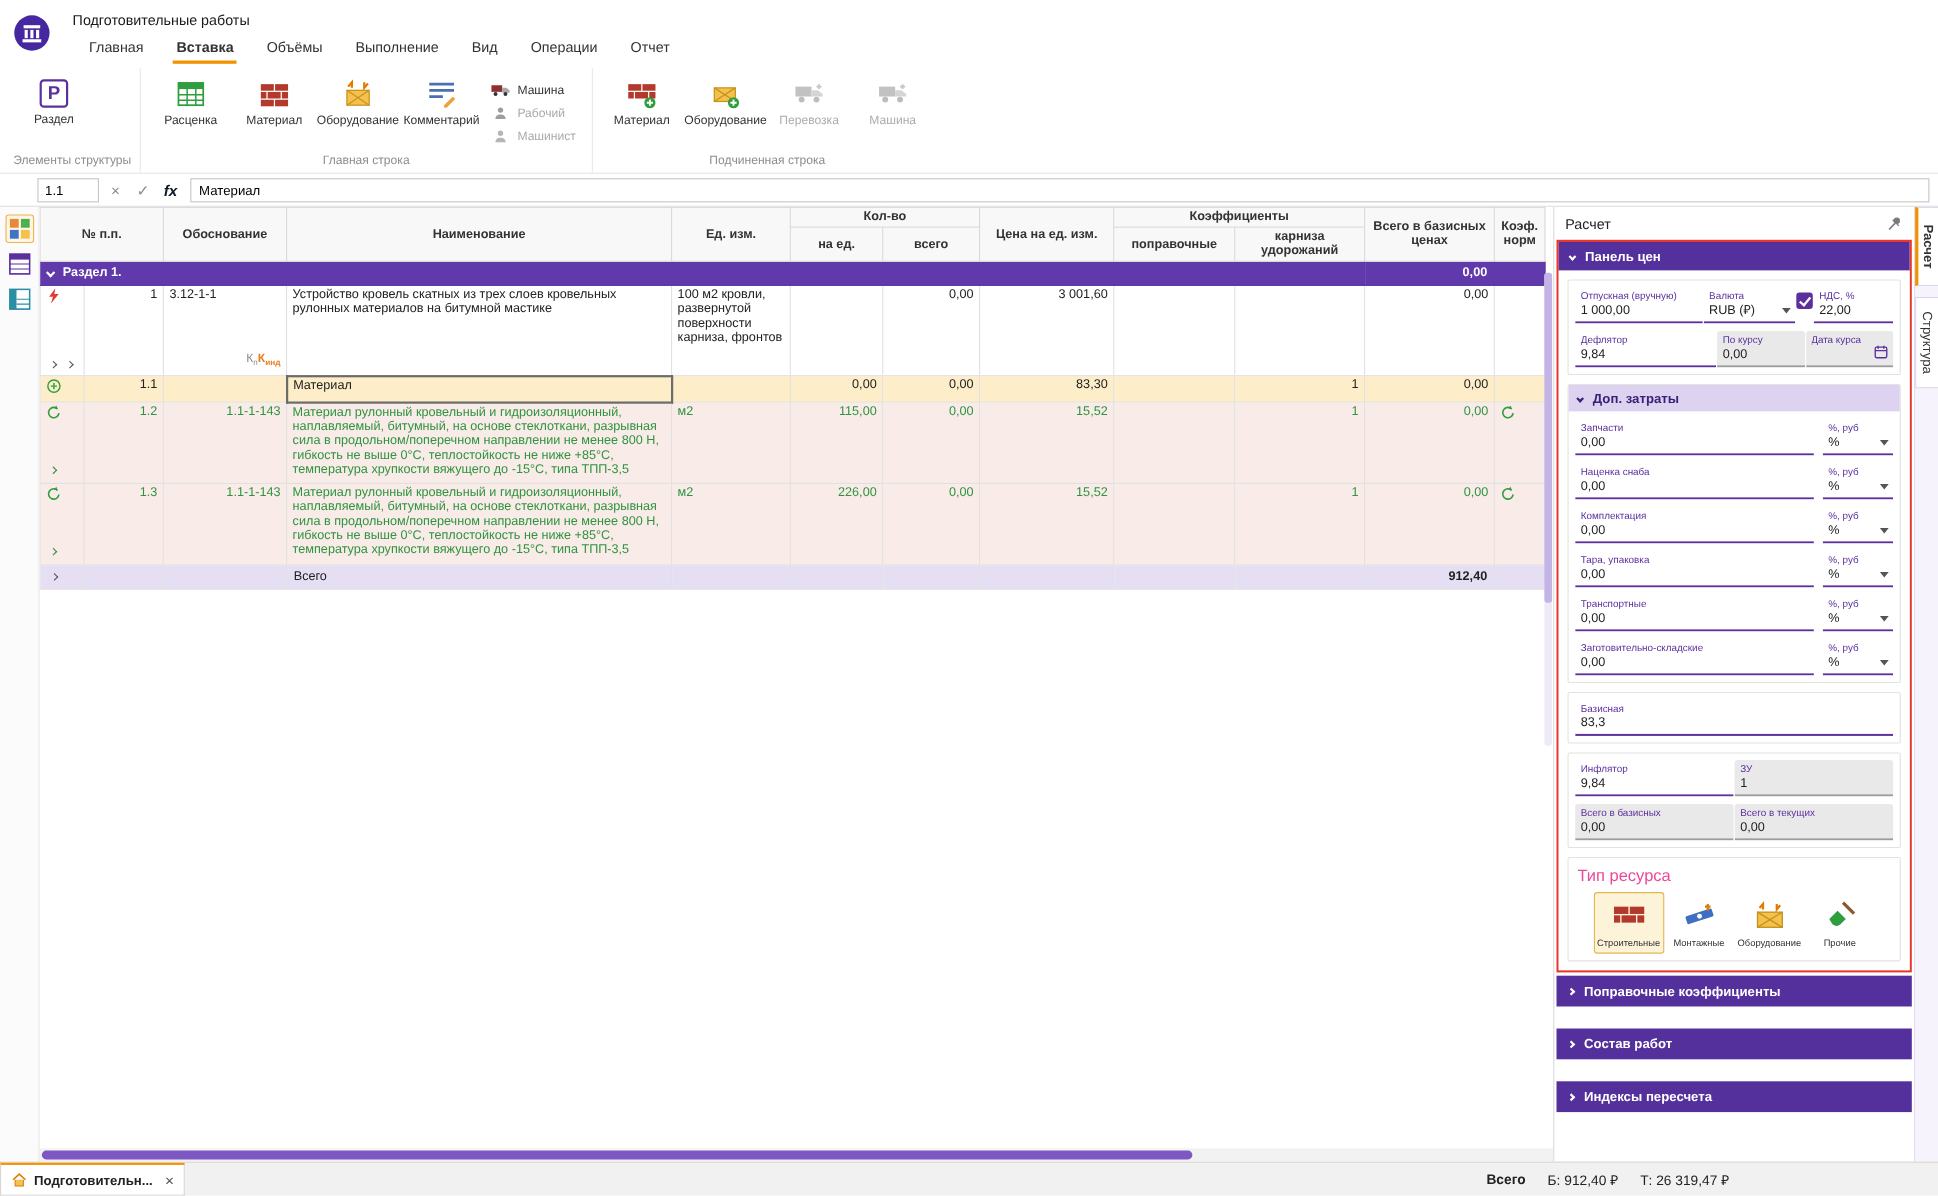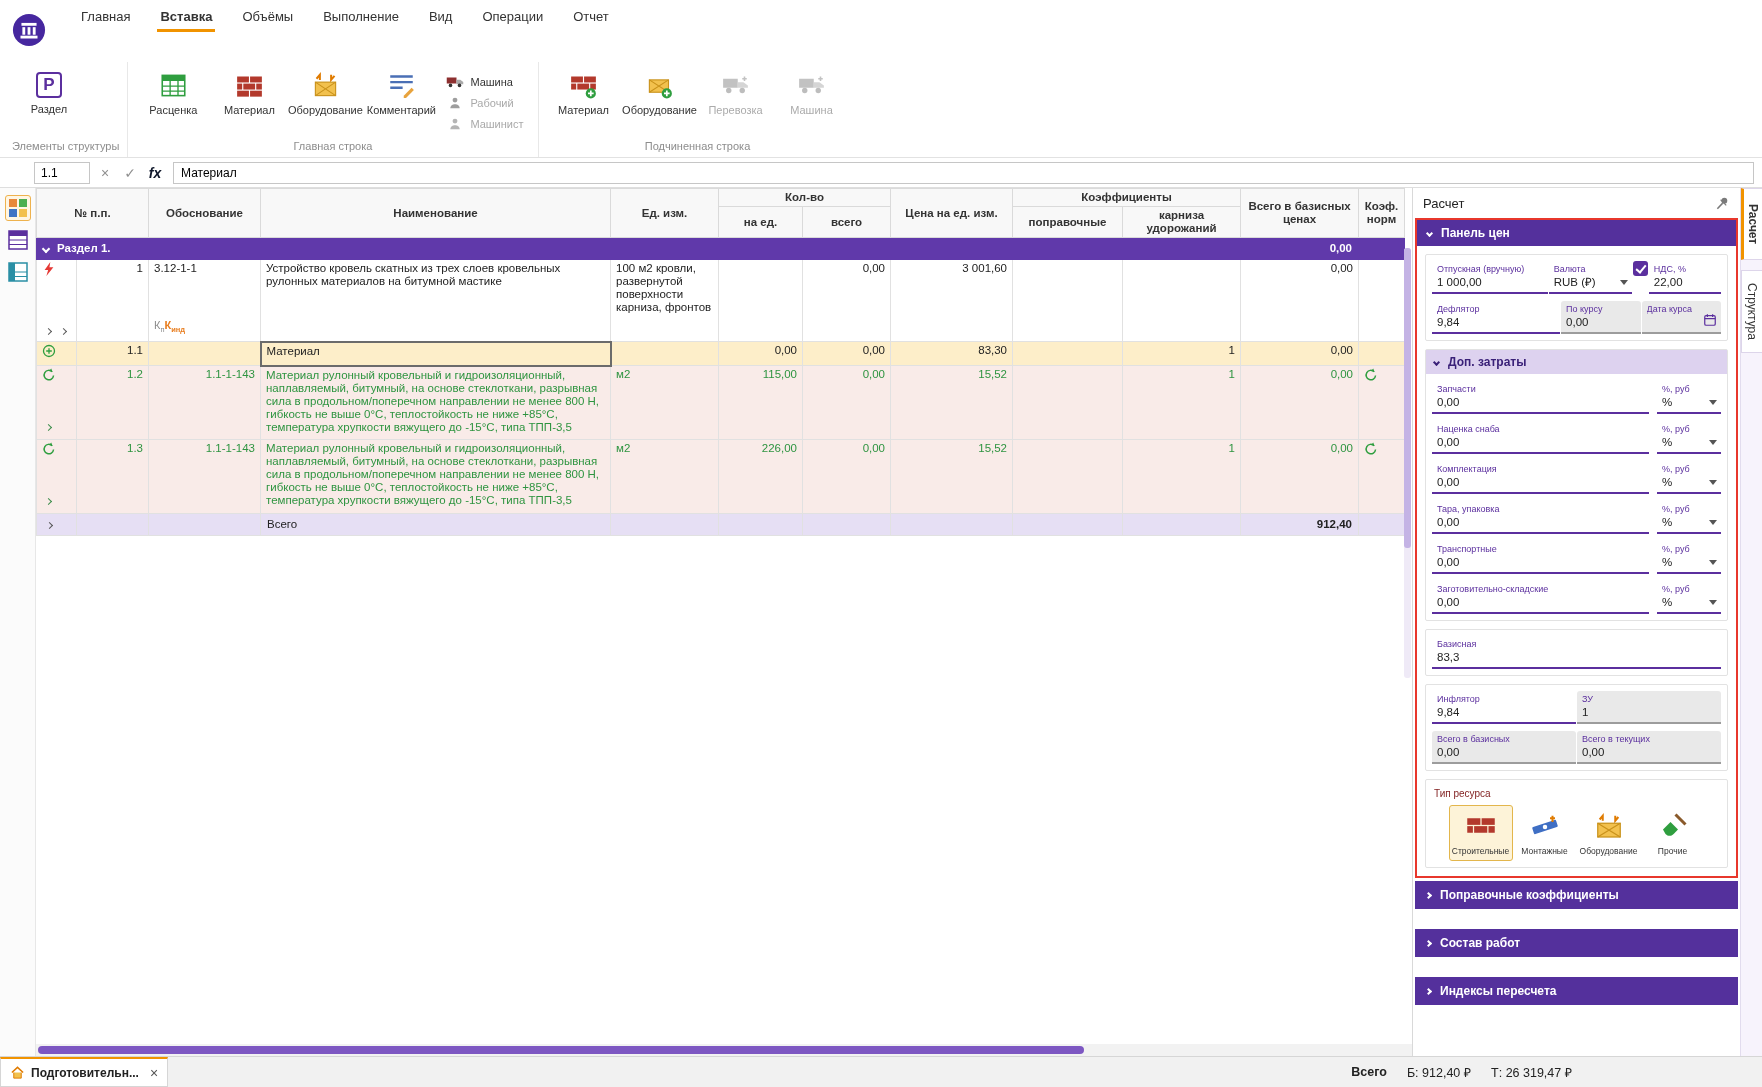--- a/index.html
+++ b/index.html
@@ -57,56 +57,56 @@
   .grid th{background:#f8f8f8;border:1px solid #dadada;font-weight:bold;font-size:11.5px;color:#333;padding:2px 4px;vertical-align:middle;text-align:center;line-height:13px}
   .grid td{border:1px solid #e1e1e1;padding:2px 5px;vertical-align:top;line-height:13px}
   td.num,.num{text-align:right}
   tr.section td{background:#6039aa;color:#fff;border-color:#6039aa;font-weight:bold;padding:4px 6px;font-size:11.5px}
   tr.selrow td{background:#fdeec9}
   td.selcell{border:2px solid #6b6b6b;background:#fdf4dc;font-weight:normal}
   tr.matrow td{background:#f9ebe8;color:#2e9440}
   tr.totalrow td{background:#e6dff4;color:#222;padding:4px 6px}
   .vflex{display:flex;flex-direction:column;justify-content:space-between}
   .vflex.h74{min-height:74px}.vflex.h64{min-height:64px}
-  .krow{display:flex;justify-content:flex-start;align-items:flex-end}
+  .krow{display:flex;justify-content:flex-end;align-items:flex-end}
   .kfac{font-size:11px;color:#8d8d8d}
   .kfac.orange{color:#e87d1e;font-weight:bold}
   .kfac sub{font-size:7.5px}
   .chev{display:inline-block;width:6px;height:6px;border-right:2px solid currentColor;border-bottom:2px solid currentColor;flex:none}
   .chev.right{transform:rotate(-45deg)}
   .chev.down{transform:rotate(45deg)}
   .expanders{display:flex;gap:10px;padding:0 0 2px 4px;color:#5a5a5a}
   .expanders .chev{width:5px;height:5px;border-width:1.5px}
   .rowicon{width:14px;height:14px;display:block}
 
   
   .panel{width:328px;border-left:1px solid #d9d9d9;display:flex;flex-direction:column;background:#fff;overflow:hidden;flex:none}
   .panel-h{height:30px;display:flex;align-items:center;justify-content:space-between;padding:0 10px;font-size:13px;color:#222;flex:none}
   .redbox{border:2px solid #e8372c;margin:0 2px;display:flex;flex-direction:column;flex:none}
   .sec-h{height:26px;background:#54309c;color:#fff;display:flex;align-items:center;gap:9px;padding:0 10px;font-size:12px;font-weight:bold;flex:none}
   .sec-h .chev,.colsec .chev{width:5px;height:5px;border-width:2px}
   .pp-content{padding:8px;display:flex;flex-direction:column;gap:8px;background:#fff}
   .box{border:1px solid #e2e2e2;border-radius:2px;padding:6px}
-  .frow{display:flex;gap:1px;align-items:flex-start}
+  .frow{display:flex;gap:1px;align-items:center}
   .frow+.frow{margin-top:7px}
   .fld{position:relative;background:#fff;border-bottom:2px solid #5b2f9e;border-radius:3px 3px 0 0;padding:3px 5px 2px;min-height:33px;flex:1;cursor:text}
   .fld-l{font-size:9px;color:#5b2f9e;line-height:11px;white-space:nowrap;overflow:hidden}
   .fld-v{font-size:11.5px;color:#222;line-height:14px;min-height:14px}
   .fld.gray{background:#e9e9e9;border-bottom-color:#9c9c9c}
   .fld.dd{padding-right:16px;cursor:pointer}
   .dd-arrow{position:absolute;right:4px;bottom:7px;width:0;height:0;border-left:4px solid transparent;border-right:4px solid transparent;border-top:5px solid #555}
   .cal-ic{position:absolute;right:4px;bottom:5px;width:14px;height:14px}
   .chk{width:15px;height:15px;background:#5b2f9e;border-radius:3px;position:relative;flex:none;margin-bottom:9px;cursor:pointer}
   .chk::after{content:"";position:absolute;left:5px;top:2px;width:4px;height:8px;border-right:2px solid #fff;border-bottom:2px solid #fff;transform:rotate(40deg)}
   .subhdr{background:#ddd2ef;color:#3a2178;display:flex;align-items:center;gap:9px;height:24px;padding:0 8px;font-size:12px;font-weight:bold;margin:-6px -6px 7px}
   .subhdr .chev{width:5px;height:5px;border-width:2px}
   .ecrow{display:flex;gap:8px;align-items:flex-end}
   .ecrow+.ecrow{margin-top:7px}
   .ecrow .fld.unit{flex:none;width:64px}
-  .reslbl{font-size:10px;color:#7f1d1d;padding:2px 2px 6px}
+  .reslbl{font-size:15px;color:#ec4899;padding:2px 2px 6px}
   .resrow{display:flex;justify-content:center}
   .resbtn{width:64px;display:flex;flex-direction:column;align-items:center;gap:4px;padding:6px 1px 4px;border:1px solid transparent;border-radius:3px;font-size:8.5px;color:#333;text-align:center;cursor:pointer}
   .resbtn.selected{background:#fdf3d8;border-color:#e3b64c}
   .resbtn svg{width:30px;height:30px}
   .colsec{height:28px;background:#54309c;color:#fff;display:flex;align-items:center;gap:9px;padding:0 11px;font-size:12px;font-weight:bold;margin:3px 2px 17px;cursor:pointer;flex:none}
   .colsec:first-of-type{margin-top:9px}
 
   
   .sidetabs{width:22px;background:#f7f3fc;border-left:1px solid #e2dcee;display:flex;flex-direction:column;flex:none}
   .vtab{writing-mode:vertical-rl;display:flex;align-items:center;justify-content:center;font-size:12px;color:#333;background:#fff;border:1px solid #ddd5ea;padding:12px 0;min-height:72px;width:22px;cursor:pointer}
@@ -131,20 +131,21 @@
       <circle cx="18" cy="18" r="17" fill="#46279f"></circle>
       <g fill="#fff">
         <rect x="10" y="10.5" width="16" height="3"></rect>
         <rect x="11" y="15" width="3" height="8"></rect>
           <rect x="16.5" y="15" width="3" height="8"></rect>
           <rect x="22" y="15" width="3" height="8"></rect>
         <rect x="9" y="24" width="18" height="3"></rect>
       </g>
     </svg>
     <div class="tb-col">
+      <div class="tb-title">Подготовительные работы</div>
       <div class="menu">
         <div class="menu-item">Главная</div>
         <div class="menu-item active">Вставка</div>
         <div class="menu-item">Объёмы</div>
         <div class="menu-item">Выполнение</div>
         <div class="menu-item">Вид</div>
         <div class="menu-item">Операции</div>
         <div class="menu-item">Отчет</div>
       </div>
     </div>

